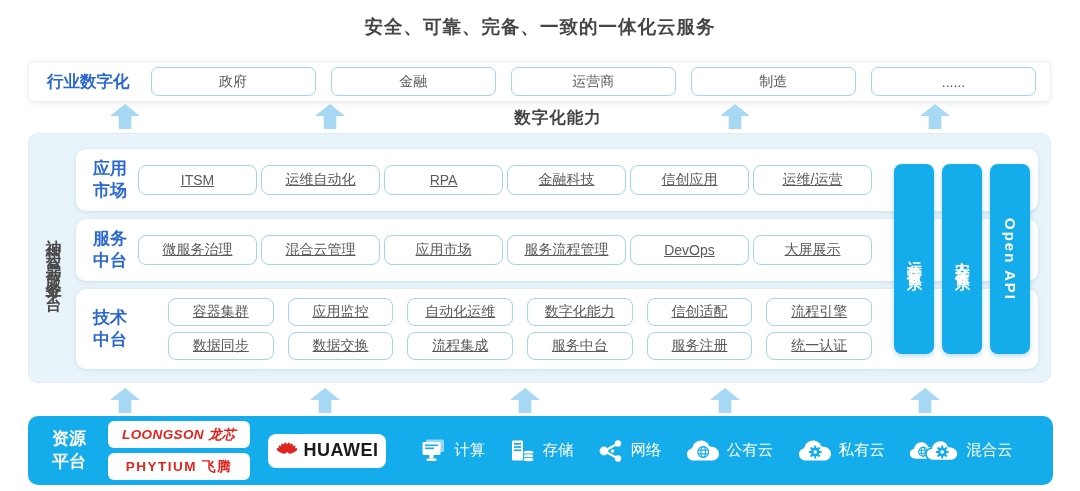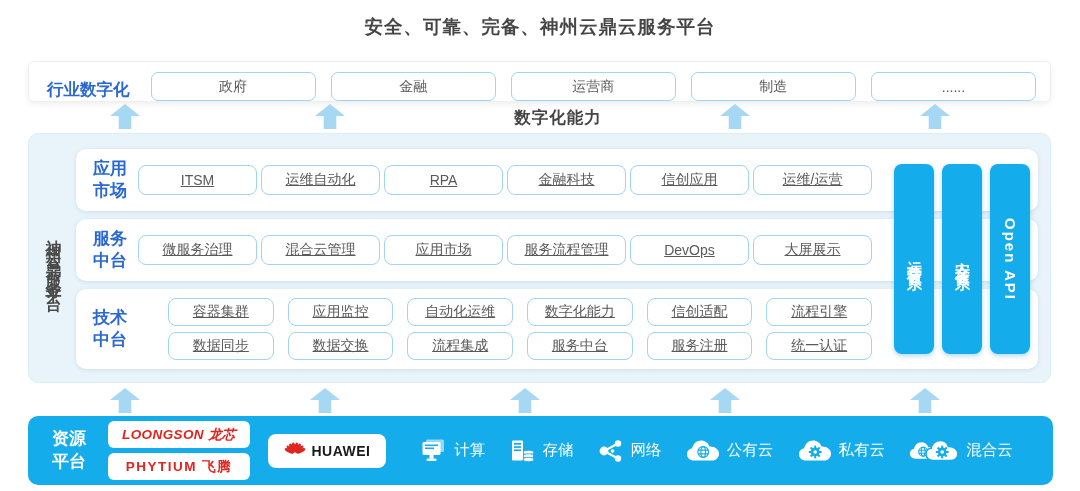--- a/index.html
+++ b/index.html
@@ -6,21 +6,21 @@
   body { background:#fff; font-family:"Liberation Sans","DejaVu Sans",sans-serif; }
   #canvas { position:relative; width:1080px; height:491px; background:#fff; overflow:hidden; }
 
   .title { position:absolute; top:14px; left:0; width:100%; text-align:center;
            font-size:18.5px; font-weight:bold; color:#454545; letter-spacing:1px; }
 
   
   .industry { position:absolute; left:28px; top:61px; width:1023px; height:41px;
               background:#fff; border:1px solid #efefef; border-radius:6px;
               box-shadow:0 2px 6px rgba(0,0,0,.07);
-              display:flex; align-items:flex-end; gap:15px; padding:0 14px; }
+              display:flex; align-items:center; gap:15px; padding:0 14px; }
   .industry-label { font-size:16.5px; font-weight:bold; color:#2A68D0; padding:0 6px 0 4px; white-space:nowrap; }
   .chip { flex:1; height:29px; background:#fff; border:1px solid #9FD4F2; border-radius:7px;
           display:flex; align-items:center; justify-content:center;
           font-size:14px; color:#595959; }
 
   
   .arrow { position:absolute; width:30px; height:25px; background:#A6D8F4;
            clip-path:polygon(50% 0,100% 48%,71% 48%,71% 100%,29% 100%,29% 48%,0 48%); }
   .cap-label { position:absolute; top:104px; left:558px; transform:translateX(-50%);
                font-size:16.5px; font-weight:bold; color:#454545; line-height:26px; letter-spacing:1px; }
@@ -59,32 +59,32 @@
               display:flex; align-items:center; padding:0 16px; gap:10px; }
   .resource-label { width:38px; font-size:17px; font-weight:bold; color:#fff;
                     line-height:1.35; margin:0 10px 0 6px; text-align:center; }
   .logo-col { display:flex; flex-direction:column; gap:5px; }
   .pill { width:142px; height:27px; background:#fff; border-radius:6px;
           display:flex; align-items:center; justify-content:center; }
   .loongson-text { font-size:13.5px; font-weight:bold; font-style:italic; color:#E0251F; letter-spacing:.4px; }
   .phytium-text { font-size:13.5px; font-weight:bold; color:#E0251F; letter-spacing:1.5px; }
   .huawei-pill { width:118px; height:34px; background:#fff; border-radius:8px;
                  display:flex; align-items:center; justify-content:center; gap:6px; margin-left:8px; }
-  .huawei-text { font-size:14px; font-weight:bold; color:#1a1a1a; letter-spacing:.5px; }
+  .huawei-text { font-size:18px; font-weight:bold; color:#1a1a1a; letter-spacing:.5px; }
   .services { flex:1; display:flex; justify-content:space-evenly; align-items:center; }
   .service { display:flex; align-items:center; gap:7px; color:#fff; font-size:15.5px; }
   .hybrid { display:flex; align-items:center; }
   .hybrid svg + svg { margin-left:-12px; }
 </style>
 </head>
 <body>
 
 <div id="canvas">
 
-  <div class="title">安全、可靠、完备、神州云鼎云服务平台</div>
+  <div class="title">安全、可靠、完备、一致的一体化云服务</div>
 
   <div class="industry">
     <div class="industry-label">行业数字化</div>
     <div class="chip">政府</div>
     <div class="chip">金融</div>
     <div class="chip">运营商</div>
     <div class="chip">制造</div>
     <div class="chip">......</div>
   </div>
 

